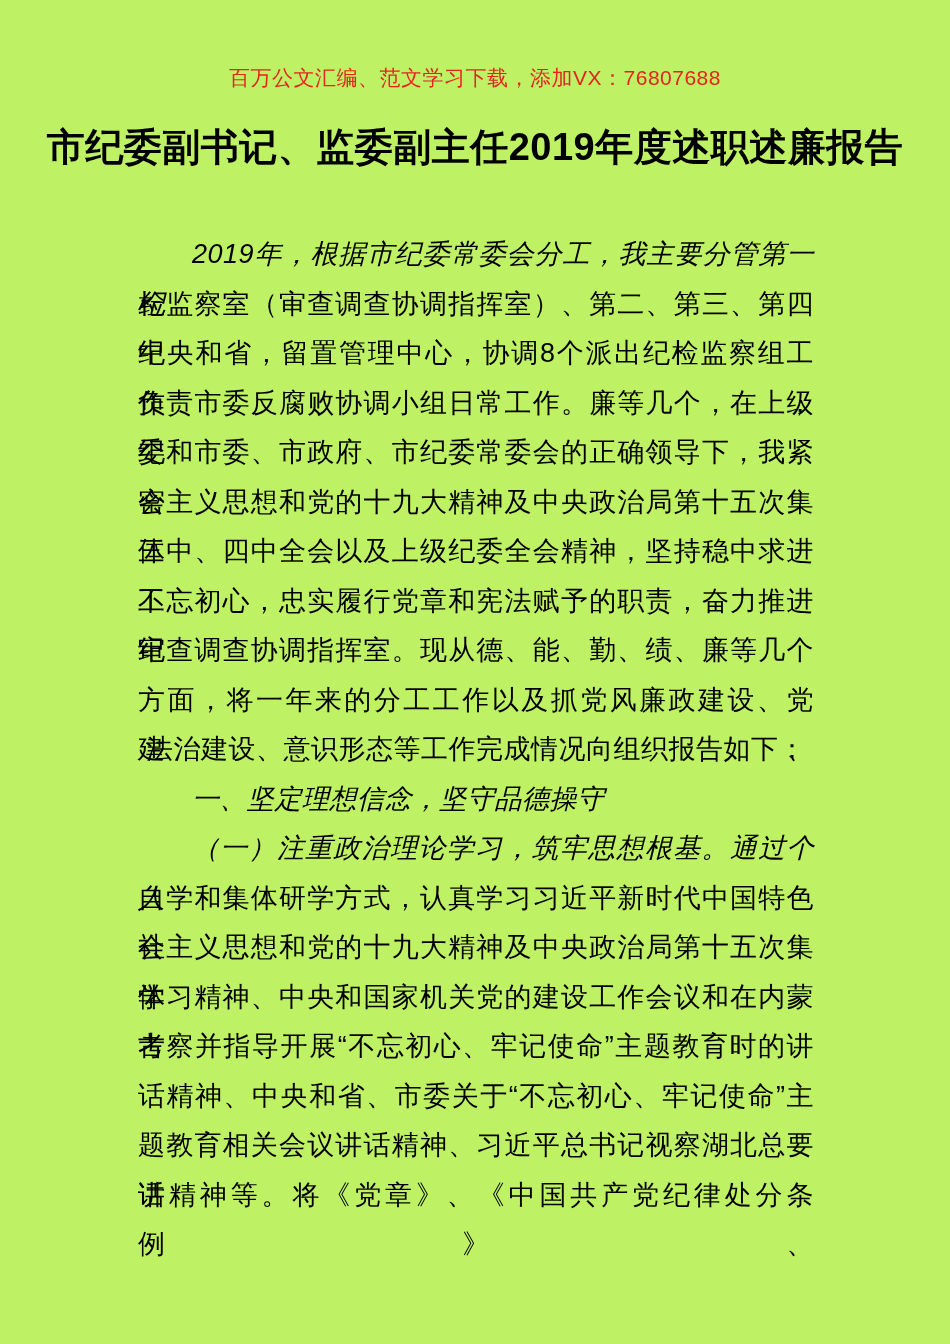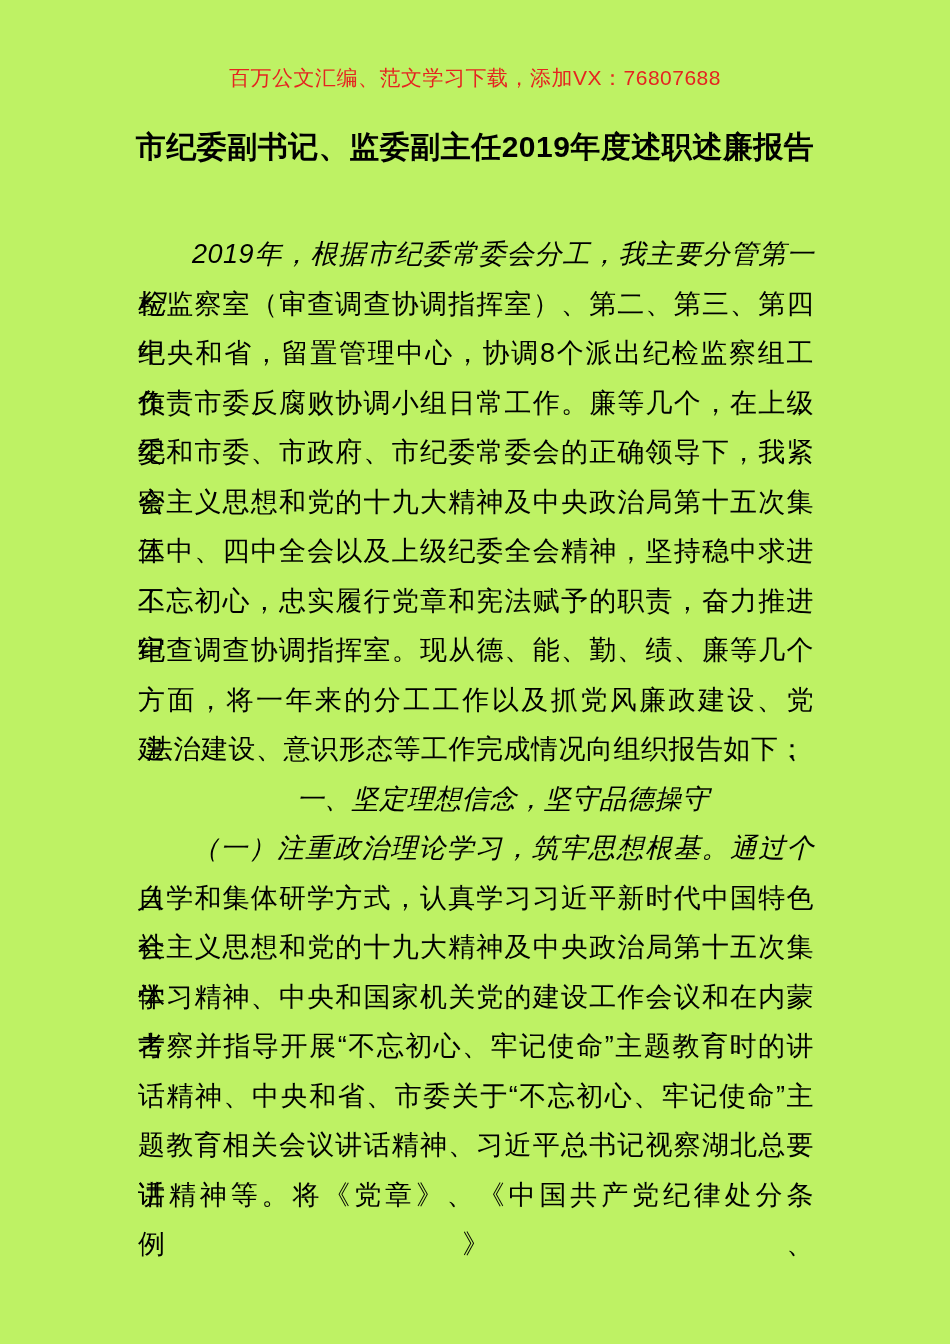--- a/index.html
+++ b/index.html
@@ -27,21 +27,21 @@
     font-weight: 500;
     letter-spacing: 0.5px;
   }
   .doc-title {
     position: absolute;
     top: 125px;
     left: 0;
     width: 950px;
     margin: 0;
     text-align: center;
-    font-size: 30px;
+    font-size: 38px;
     line-height: 44px;
     font-weight: 700;
     color: #000000;
     letter-spacing: 0.5px;
   }
   .doc-body {
     position: absolute;
     top: 230px;
     left: 138px;
     width: 676px;
@@ -62,21 +62,21 @@
   }
   .line.just {
     text-align: justify;
     text-align-last: justify;
   }
   .line.first {
     text-indent: 2em;
     font-style: italic;
   }
   .paragraph.heading .line {
-    text-align: center;
+    text-align: left;
     text-align-last: auto;
     font-weight: 400;
   }
 </style>
 </head>
 <body>
 
 <div class="page">
   <div class="notice" style="color: rgb(229, 36, 32);">百万公文汇编、范文学习下载，添加VX：76807688</div>
   <h1 class="doc-title">市纪委副书记、监委副主任2019年度述职述廉报告</h1>

